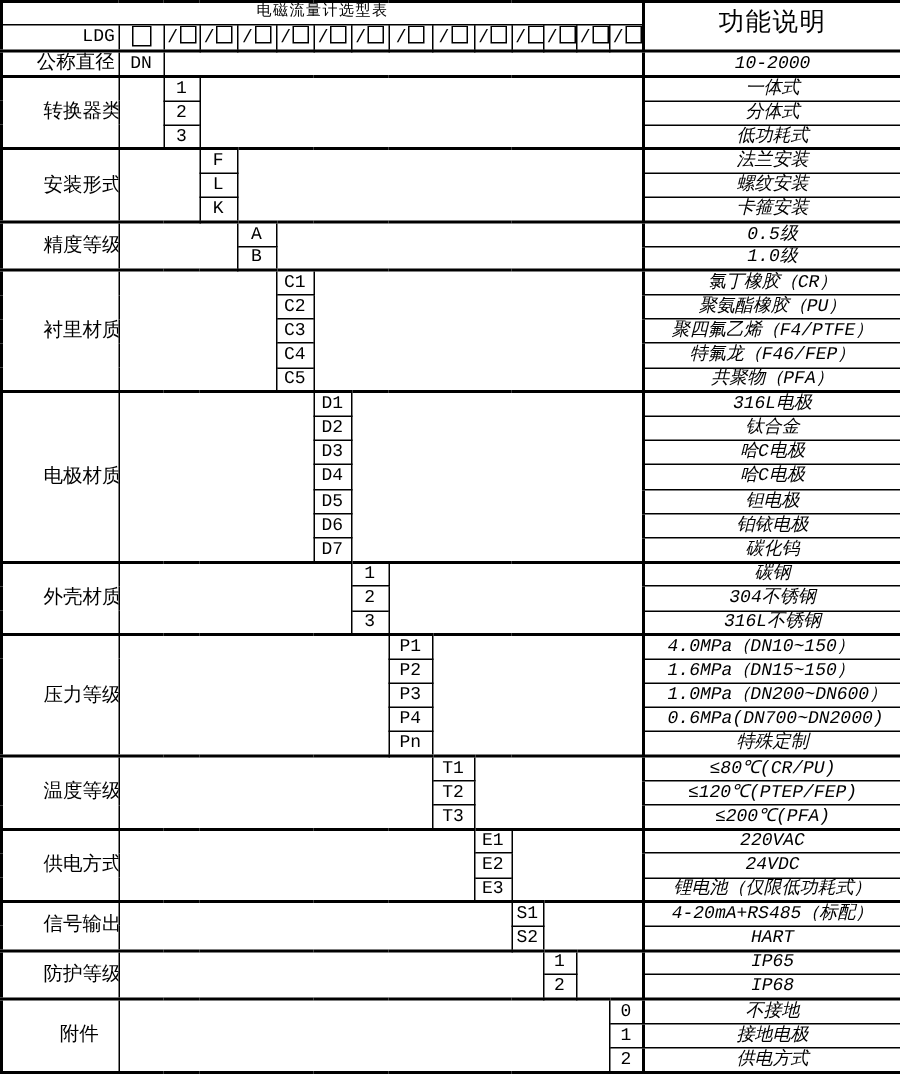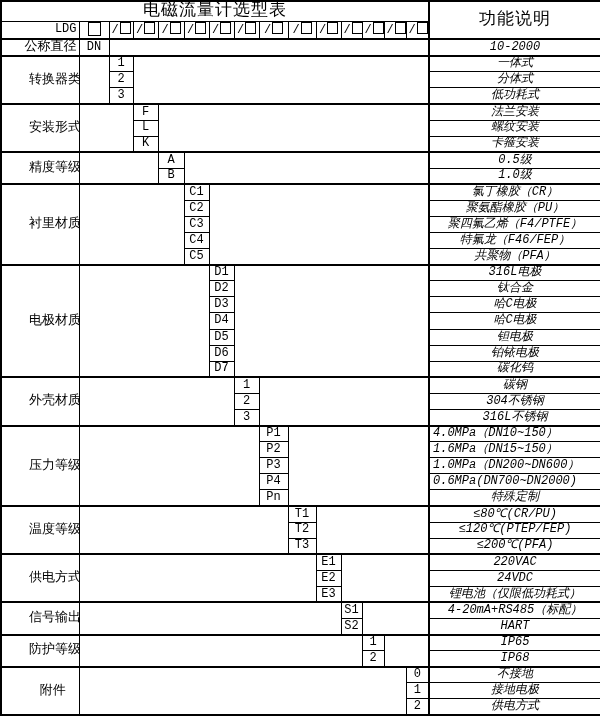--- a/index.html
+++ b/index.html
@@ -14,26 +14,26 @@
   td{
     border:1px solid #000;
     padding:0 2px;
     text-align:center;vertical-align:middle;
     line-height:1.1;overflow:hidden;white-space:nowrap;
   }
   tr{height:16px;}
   tr.r-title{height:15px;}
   tr.r-model{height:18px;}
   tr.gs td{border-top-width:2px;}
-  td.title{font-size:17px;letter-spacing:1px;}
+  td.title{font-size:10px;letter-spacing:1px;}
   td.hdr{font-size:17px;letter-spacing:1px;border-left-width:2px;}
   td.desc{border-left-width:2px;font-style:italic;}
   td.label{font-size:13px;padding-left:27px;}
   td.lalign{text-align:right;padding-left:6px;}
-  td.ta-l{text-align:left;padding-left:3px;}
+  td.ta-l{text-align:left;padding-left:15px;}
   .box{display:inline-block;width:9px;height:10px;border:1px solid #000;vertical-align:-1px;background:#fff;}
   .box.big{width:11px;height:12px;vertical-align:-2px;}
   .slash{margin-right:1px;}
 </style>
 </head>
 <body>
 
 <div class="page">
 <table class="sel">
 <colgroup>

